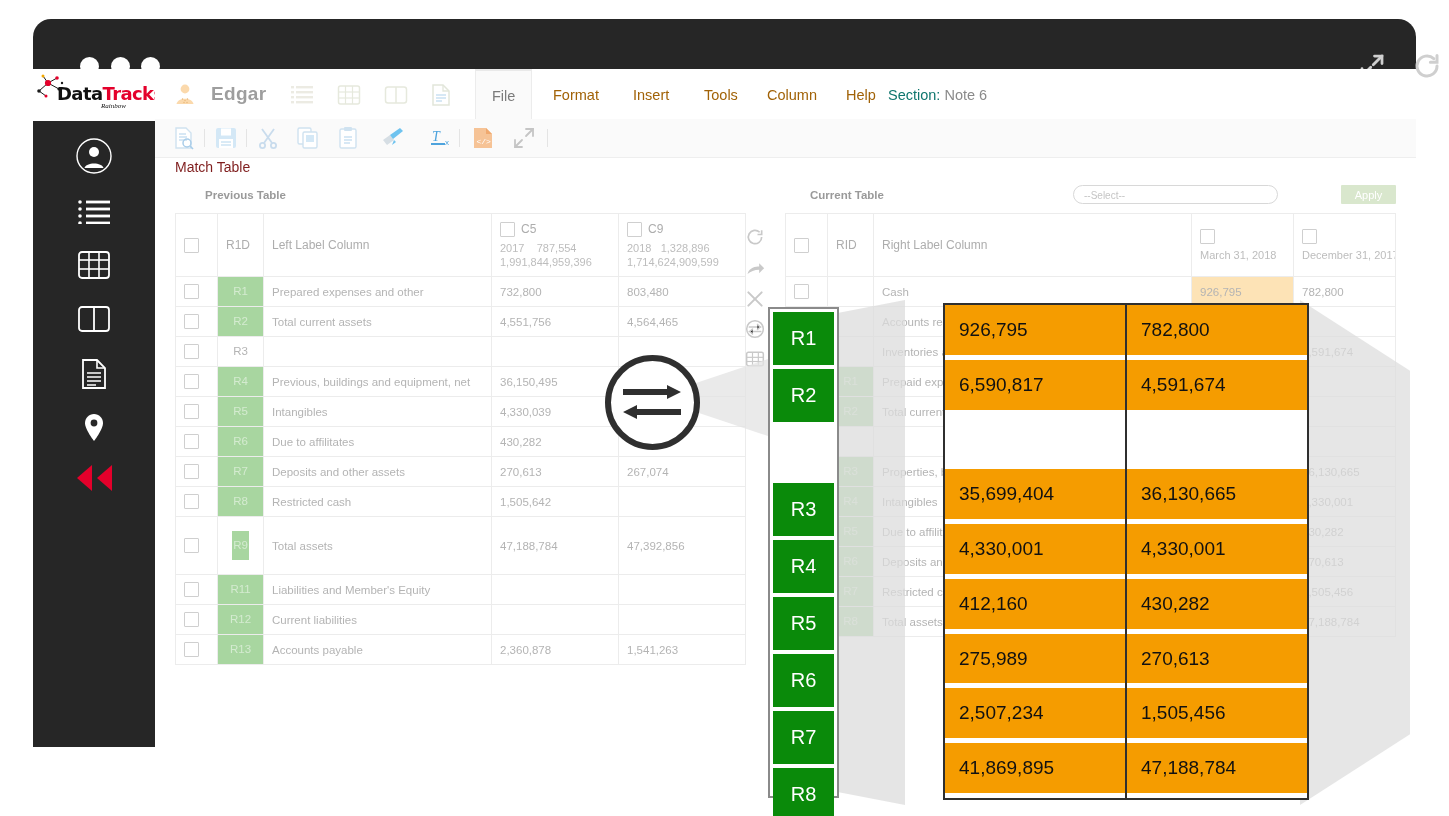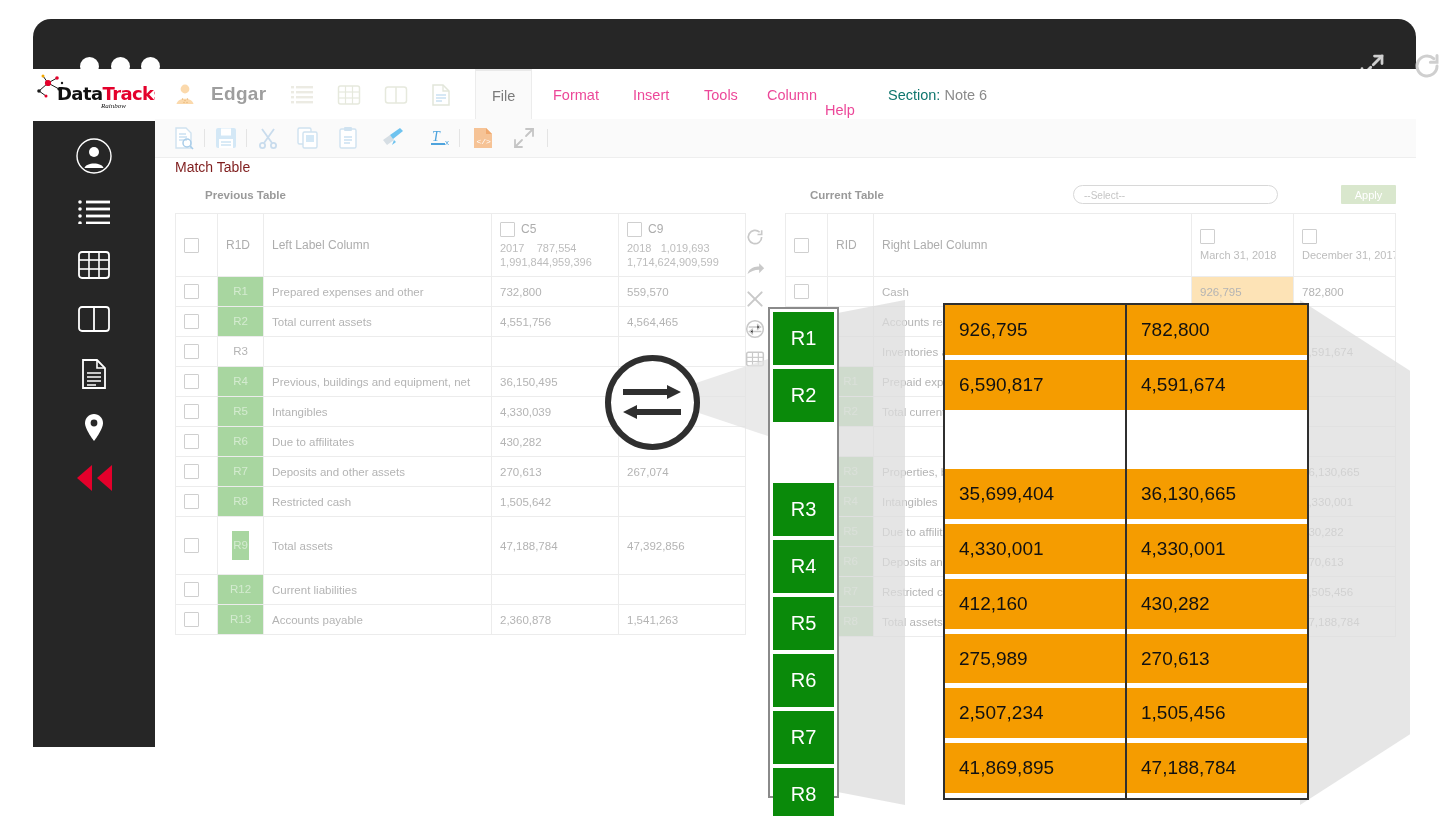--- a/index.html
+++ b/index.html
@@ -66,21 +66,21 @@
   #user-icon{position:absolute;left:18px;top:13px;width:24px;height:24px;}
   #user-name{
     position:absolute;left:56px;top:14px;font-size:19px;color:#9e9e9e;
     font-weight:bold;letter-spacing:.3px;
   }
   .hdr-icon{position:absolute;top:14px;width:24px;height:24px;cursor:pointer;}
   #hdr-list{left:135px;} #hdr-grid{left:182px;}
   #hdr-split{left:229px;} #hdr-doc{left:274px;}
   .menu-tab{
     position:absolute;top:0;height:50px;line-height:52px;
-    font-size:14.5px;color:#ec4899;cursor:pointer;padding:0 16px;
+    font-size:14.5px;color:#a16207;cursor:pointer;padding:0 16px;
     box-sizing:border-box;
   }
   .menu-tab.active{
     background:#fafafa;color:#7b7b7b;
     border-top:2px solid #e9e9e9;
     border-left:1px solid #ececec;border-right:1px solid #ececec;
     line-height:50px;
   }
   #section-label{
     position:absolute;top:0;left:710px;height:50px;line-height:52px;
@@ -364,21 +364,21 @@
           <line x1="7" y1="15" x2="17" y2="15"></line>
           <line x1="7" y1="18" x2="13" y2="18"></line>
       </g>
     </svg>
 
     <div class="menu-tab active" style="left:320px;">File</div>
     <div class="menu-tab" style="left:382px;">Format</div>
     <div class="menu-tab" style="left:462px;">Insert</div>
     <div class="menu-tab" style="left:533px;">Tools</div>
     <div class="menu-tab" style="left:596px;">Column</div>
-    <div class="menu-tab" style="left:654px;margin-top:15px;">Help</div>
+    <div class="menu-tab" style="left:675px;">Help</div>
 
     <div id="section-label">
       <span class="key">Section:</span><span> Note 6</span>
     </div>
   </div>
 
   <div id="toolbar">
     <svg class="tb" style="left:17px;" viewBox="0 0 24 24">
       <path d="M4 2h10l5 5v15H4z" fill="#ffffff" stroke="#cfe2f0" stroke-width="1.4"></path>
       <g stroke="#bcd9ef" stroke-width="1.2">
@@ -471,34 +471,34 @@
         <th><span class="cb"></span></th>
         <th>R1D</th>
         <th>Left Label Column</th>
         <th>
           <div class="hdr-cb-row"><span class="cb"></span><span class="colhdr-line1">C5</span></div>
           <div class="colhdr-line2"><span>2017</span>&nbsp;&nbsp;&nbsp;&nbsp;<span>787,554</span></div>
           <div class="colhdr-line3">1,991,844,959,396</div>
         </th>
         <th>
           <div class="hdr-cb-row"><span class="cb"></span><span class="colhdr-line1">C9</span></div>
-          <div class="colhdr-line2"><span>2018</span>&nbsp;&nbsp;&nbsp;<span>1,019,693</span></div>
+          <div class="colhdr-line2"><span>2018</span>&nbsp;&nbsp;&nbsp;<span>1,328,896</span></div>
           <div class="colhdr-line3">1,714,624,909,599</div>
         </th>
       </tr>
     </thead>
     <tbody id="left-body">
         <tr>
           <td><span class="cb"></span></td>
           <td style="padding:0">
             <span class="rid-chip filled">R1</span>
           </td>
           <td>Prepared expenses and other</td>
           <td>732,800</td>
-          <td>559,570</td>
+          <td>803,480</td>
         </tr>
         <tr>
           <td><span class="cb"></span></td>
           <td style="padding:0">
             <span class="rid-chip filled">R2</span>
           </td>
           <td>Total current assets</td>
           <td>4,551,756</td>
           <td>4,564,465</td>
         </tr>
@@ -557,20 +557,29 @@
           <td></td>
         </tr>
         <tr>
           <td><span class="cb"></span></td>
           <td style="padding:14px">
             <span class="rid-chip filled">R9</span>
           </td>
           <td>Total assets</td>
           <td>47,188,784</td>
           <td>47,392,856</td>
+        </tr>
+        <tr>
+          <td><span class="cb"></span></td>
+          <td style="padding:0">
+            <span class="rid-chip filled">R11</span>
+          </td>
+          <td>Liabilities and Member's Equity</td>
+          <td></td>
+          <td></td>
         </tr>
         <tr>
           <td><span class="cb"></span></td>
           <td style="padding:0">
             <span class="rid-chip filled">R12</span>
           </td>
           <td>Current liabilities</td>
           <td></td>
           <td></td>
         </tr>

